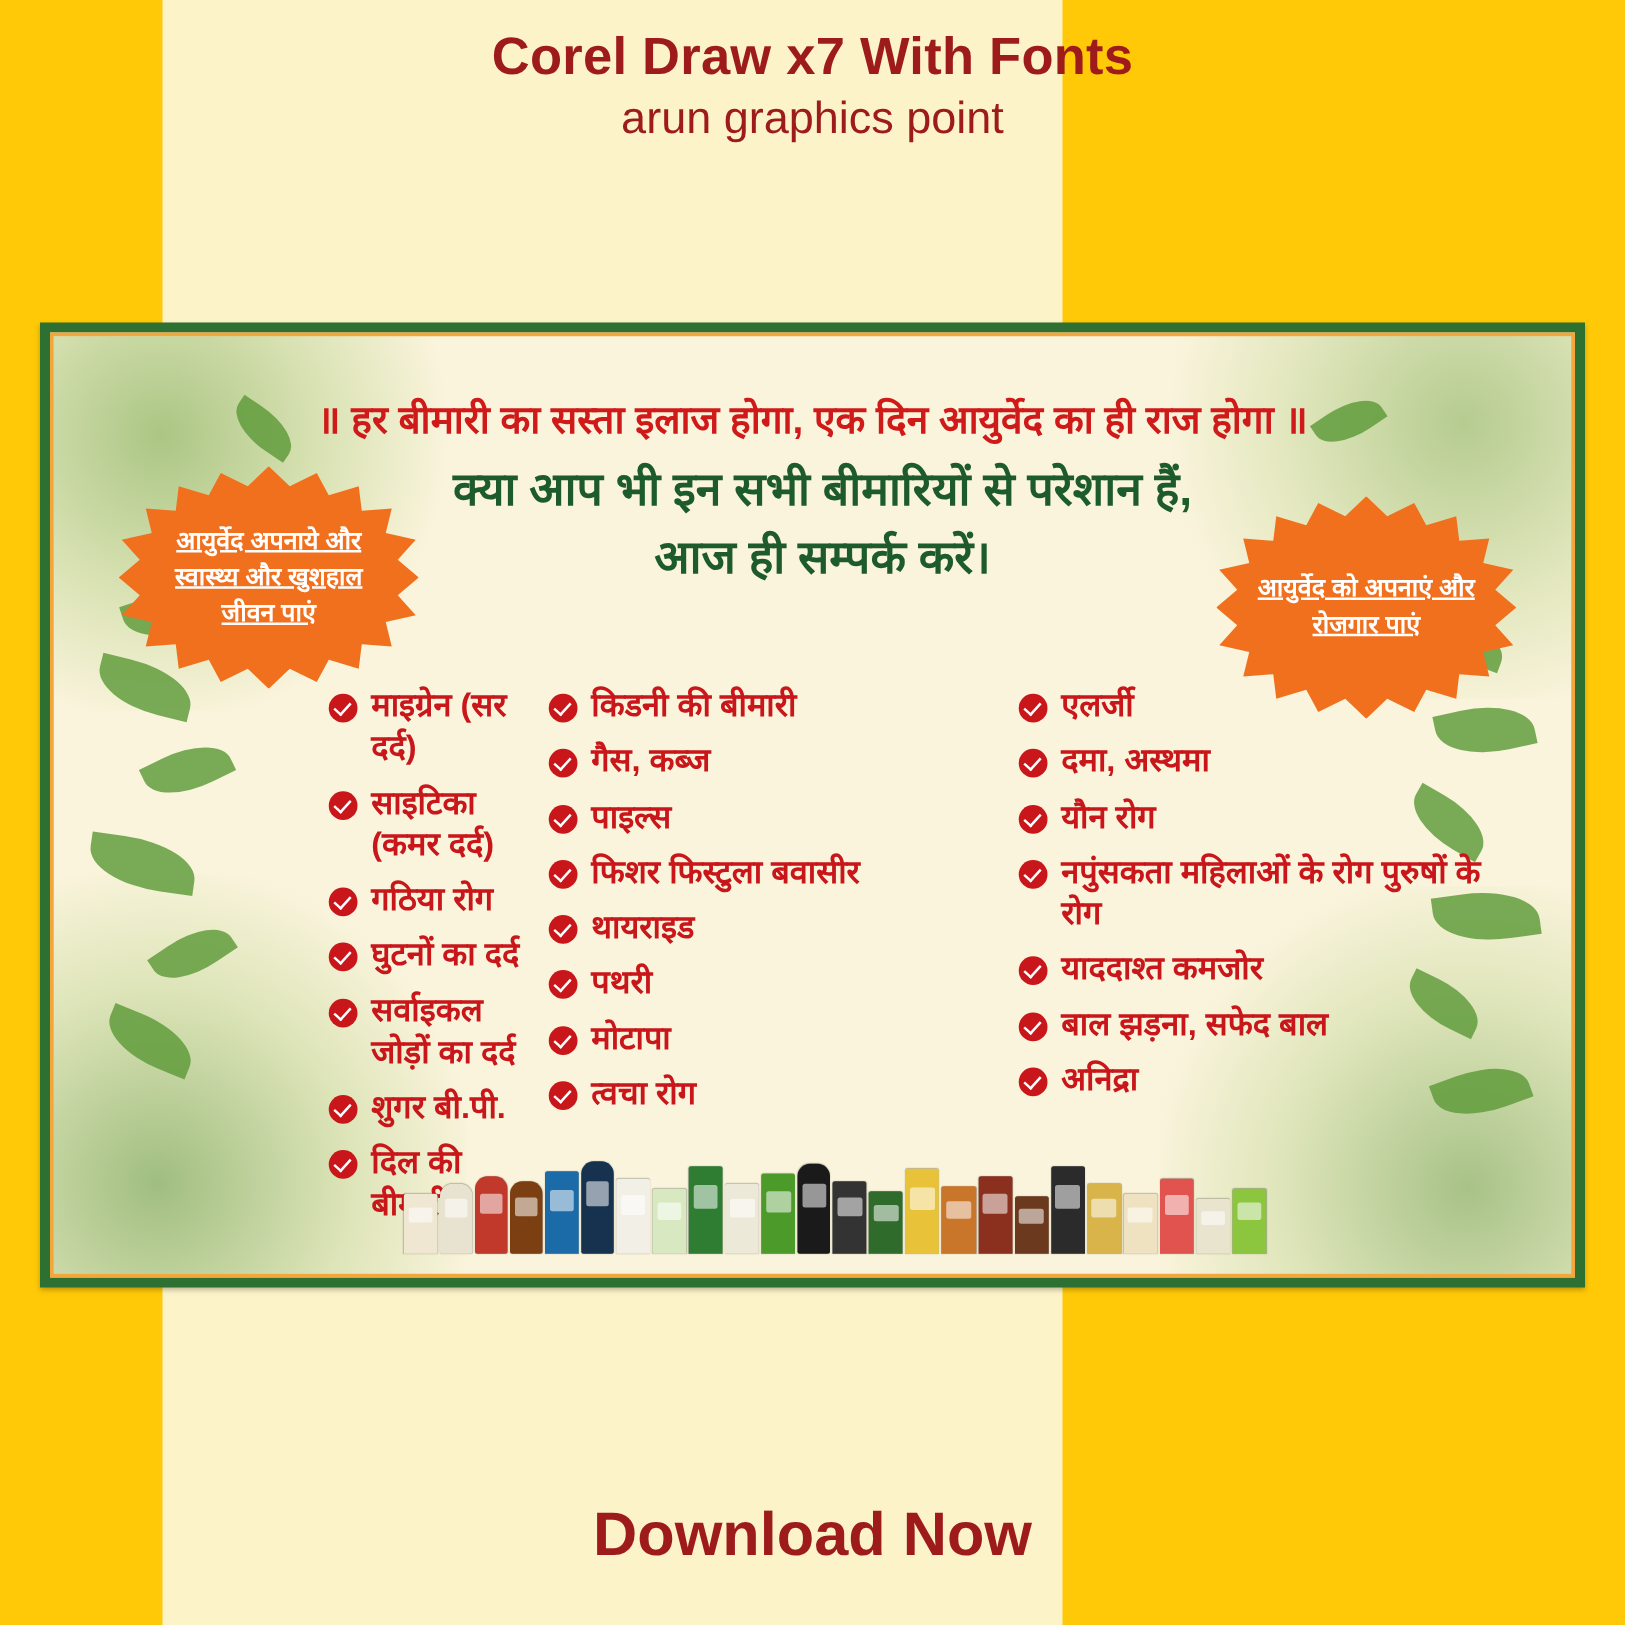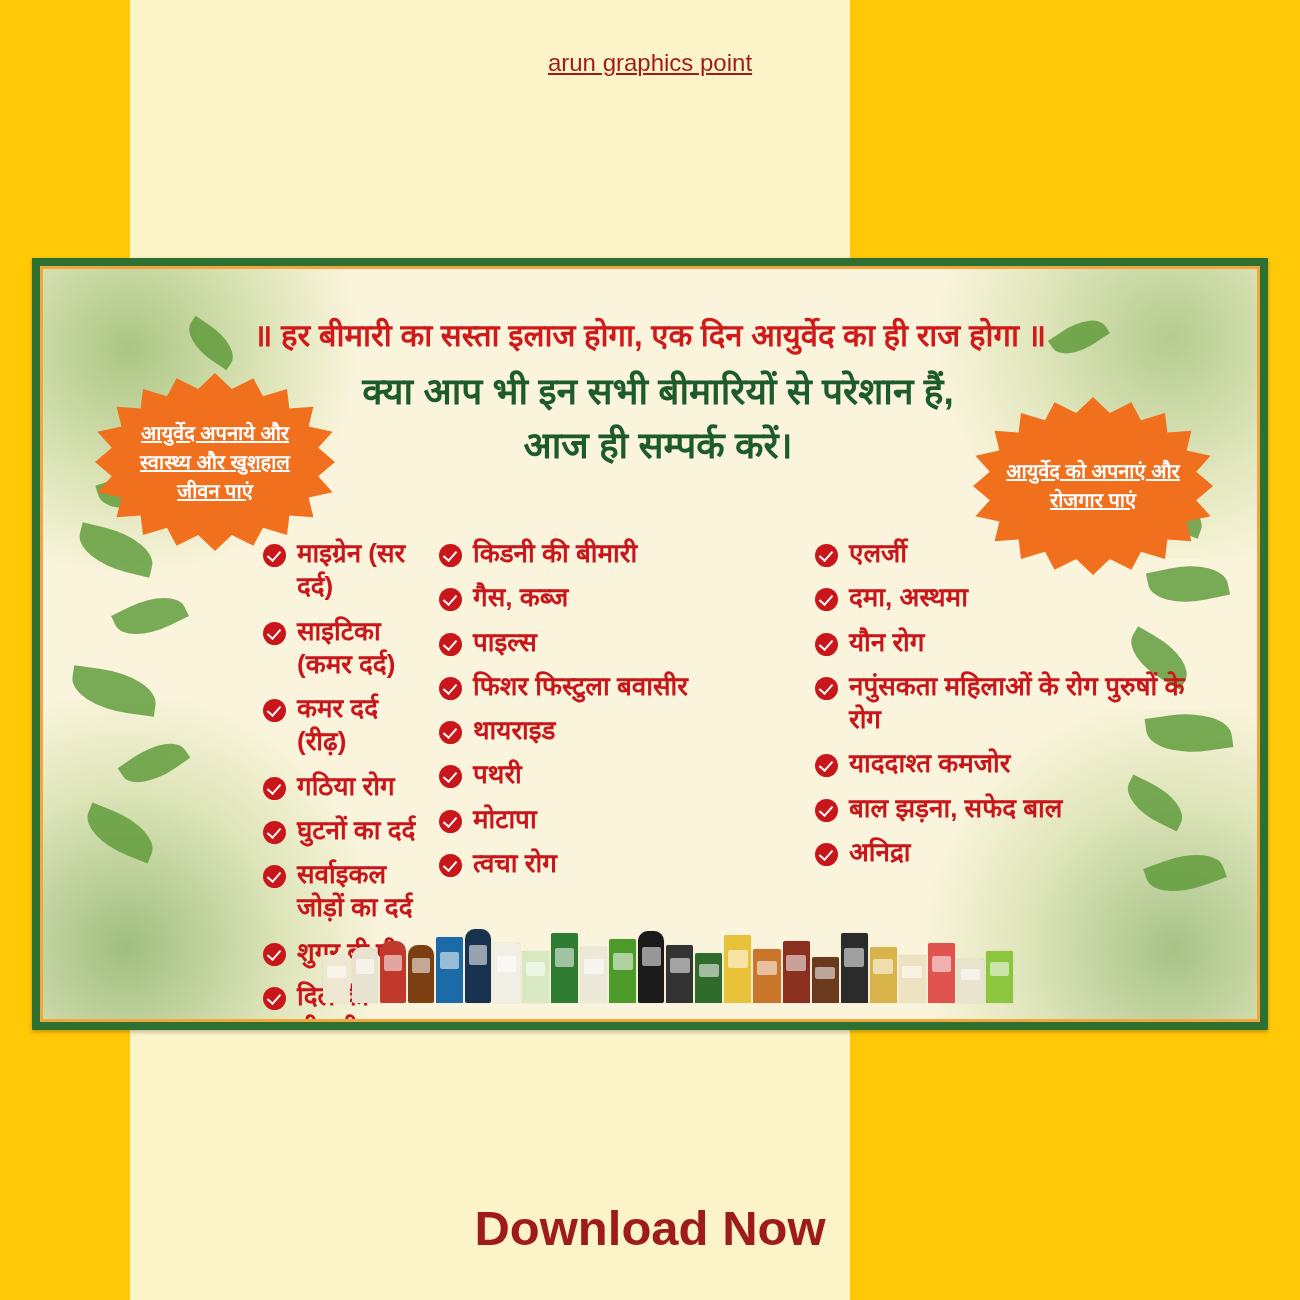--- a/index.html
+++ b/index.html
@@ -34,25 +34,24 @@
     z-index: 5;
   }
   .header-title {
     font-size: 42px;
     font-weight: bold;
     color: #9E1B1B;
     letter-spacing: 0.2px;
     line-height: 1.1;
   }
   .header-sub {
-    margin-top: 28px;
-    font-size: 24px;
+    margin-top: 6px;
+    font-size: 36px;
     color: #9E1B1B;
     line-height: 1.1;
-    text-decoration: underline;
   }
 
   .footer {
     position: absolute;
     left: 0;
     top: 1200px;
     width: 1300px;
     text-align: center;
     z-index: 5;
   }
@@ -179,20 +178,21 @@
   .columns {
     position: absolute;
     left: 40px;
     top: 268px;
     width: 1156px;
     display: flex;
     z-index: 4;
   }
   .col {
     box-sizing: border-box;
+    margin-top: 11px;
   }
   .col.c1 { width: 340px; padding-left: 180px; }
   .col.c2 { width: 360px; padding-left: 16px; }
   .col.c3 { width: 420px; padding-left: 32px; }
 
   .item {
     display: flex;
     align-items: flex-start;
     margin-bottom: 11px;
   }
@@ -256,20 +256,21 @@
     flex: 0 0 26px;
     border-radius: 10px 10px 2px 2px;
   }
 </style>
 </head>
 <body>
 
 <div class="center-band"></div>
 
 <div class="header">
+  <div class="header-title">Corel Draw x7 With Fonts</div>
   <div class="header-sub">arun graphics point</div>
 </div>
 
 <div class="poster">
   <div class="poster-inner">
 
     <div class="leafwash tl"></div>
     <div class="leafwash bl"></div>
     <div class="leafwash tr"></div>
     <div class="leafwash br"></div>
@@ -305,24 +306,20 @@
 
     <div class="columns">
       <div class="col c1">
         <div class="item">
             <span class="tick"></span>
             <span class="item-label">माइग्रेन (सर दर्द)</span>
           </div>
         <div class="item">
             <span class="tick"></span>
             <span class="item-label">साइटिका (कमर दर्द)</span>
-          </div>
-        <div class="item">
-            <span class="tick"></span>
-            <span class="item-label">कमर दर्द (रीढ़)</span>
           </div>
         <div class="item">
             <span class="tick"></span>
             <span class="item-label">गठिया रोग</span>
           </div>
         <div class="item">
             <span class="tick"></span>
             <span class="item-label">घुटनों का दर्द</span>
           </div>
         <div class="item">

